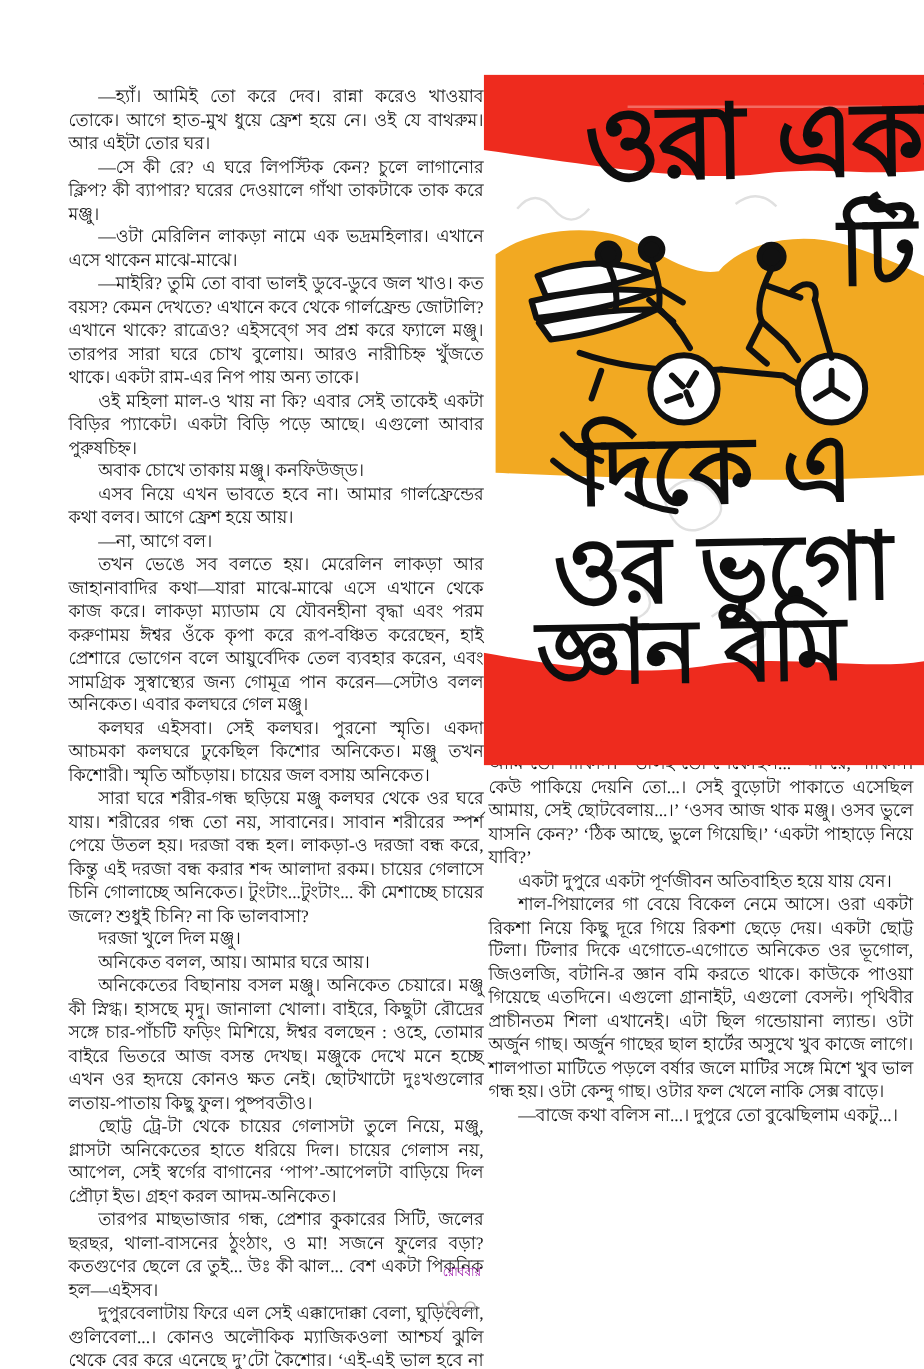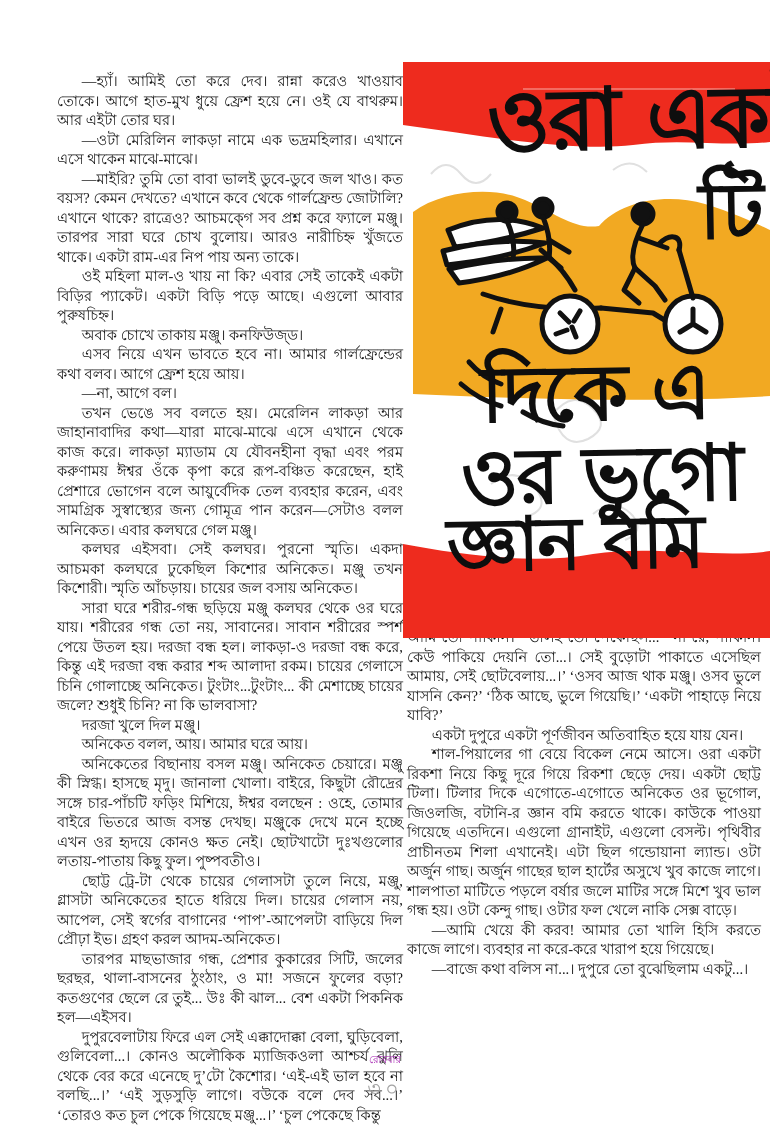--- a/index.html
+++ b/index.html
@@ -26,42 +26,42 @@
   #brush4{left:44px;top:446px;font-size:74px;}
   #footer{position:absolute;left:0;top:1048px;width:770px;text-align:center;}
   #mag-name{font-size:10px;color:#a21caf;margin:4px;}
   #page-num{font-size:21px;color:#a3a3a3;margin:2px 0 0 0;font-family:Liberation Serif, serif;letter-spacing:4px;}
 </style>
 </head>
 <body>
 
 <div class="col" id="left-col">
   <p class="ind">—হ্যাঁ। আমিই তো করে দেব। রান্না করেও খাওয়াব তোকে। আগে হাত-মুখ ধুয়ে ফ্রেশ হয়ে নে। ওই যে বাথরুম। আর এইটা তোর ঘর।</p>
+  <p class="ind">—সে কী রে? এ ঘরে লিপস্টিক কেন? চুলে লাগানোর ক্লিপ? কী ব্যাপার? ঘরের দেওয়ালে গাঁথা তাকটাকে তাক করে মঞ্জু।</p>
   <p class="ind">—ওটা মেরিলিন লাকড়া নামে এক ভদ্রমহিলার। এখানে এসে থাকেন মাঝে-মাঝে।</p>
-  <p class="ind">—মাইরি? তুমি তো বাবা ভালই ডুবে-ডুবে জল খাও। কত বয়স? কেমন দেখতে? এখানে কবে থেকে গার্লফ্রেন্ড জোটালি? এখানে থাকে? রাত্রেও? আচমক্গে সব প্রশ্ন করে ফ্যালে মঞ্জু। তারপর সারা ঘরে চোখ বুলোয়। আরও নারীচিহ্ন খুঁজতে থাকে। একটা রাম-এর নিপ পায় অন্য তাকে।</p>
+  <p class="ind">—মাইরি? তুমি তো বাবা ভালই ডুবে-ডুবে জল খাও। কত বয়স? কেমন দেখতে? এখানে কবে থেকে গার্লফ্রেন্ড জোটালি? এখানে থাকে? রাত্রেও? এইসব্গে সব প্রশ্ন করে ফ্যালে মঞ্জু। তারপর সারা ঘরে চোখ বুলোয়। আরও নারীচিহ্ন খুঁজতে থাকে। একটা রাম-এর নিপ পায় অন্য তাকে।</p>
   <p class="ind">ওই মহিলা মাল-ও খায় না কি? এবার সেই তাকেই একটা বিড়ির প্যাকেট। একটা বিড়ি পড়ে আছে। এগুলো আবার পুরুষচিহ্ন।</p>
   <p class="ind">অবাক চোখে তাকায় মঞ্জু। কনফিউজ্ড।</p>
   <p class="ind">এসব নিয়ে এখন ভাবতে হবে না। আমার গার্লফ্রেন্ডের কথা বলব। আগে ফ্রেশ হয়ে আয়।</p>
   <p class="ind">—না, আগে বল।</p>
   <p class="ind">তখন ভেঙে সব বলতে হয়। মেরেলিন লাকড়া আর জাহানাবাদির কথা—যারা মাঝে-মাঝে এসে এখানে থেকে কাজ করে। লাকড়া ম্যাডাম যে যৌবনহীনা বৃদ্ধা এবং পরম করুণাময় ঈশ্বর ওঁকে কৃপা করে রূপ-বঞ্চিত করেছেন, হাই প্রেশারে ভোগেন বলে আয়ুর্বেদিক তেল ব্যবহার করেন, এবং সামগ্রিক সুস্বাস্থ্যের জন্য গোমূত্র পান করেন—সেটাও বলল অনিকেত। এবার কলঘরে গেল মঞ্জু।</p>
   <p class="ind">কলঘর এইসবা। সেই কলঘর। পুরনো স্মৃতি। একদা আচমকা কলঘরে ঢুকেছিল কিশোর অনিকেত। মঞ্জু তখন কিশোরী। স্মৃতি আঁচড়ায়। চায়ের জল বসায় অনিকেত।</p>
   <p class="ind">সারা ঘরে শরীর-গন্ধ ছড়িয়ে মঞ্জু কলঘর থেকে ওর ঘরে যায়। শরীরের গন্ধ তো নয়, সাবানের। সাবান শরীরের স্পর্শ পেয়ে উতল হয়। দরজা বন্ধ হল। লাকড়া-ও দরজা বন্ধ করে, কিন্তু এই দরজা বন্ধ করার শব্দ আলাদা রকম। চায়ের গেলাসে চিনি গোলাচ্ছে অনিকেত। টুংটাং...টুংটাং... কী মেশাচ্ছে চায়ের জলে? শুধুই চিনি? না কি ভালবাসা?</p>
   <p class="ind">দরজা খুলে দিল মঞ্জু।</p>
   <p class="ind">অনিকেত বলল, আয়। আমার ঘরে আয়।</p>
   <p class="ind">অনিকেতের বিছানায় বসল মঞ্জু। অনিকেত চেয়ারে। মঞ্জু কী স্নিগ্ধ। হাসছে মৃদু। জানালা খোলা। বাইরে, কিছুটা রৌদ্রের সঙ্গে চার-পাঁচটি ফড়িং মিশিয়ে, ঈশ্বর বলছেন : ওহে, তোমার বাইরে ভিতরে আজ বসন্ত দেখছ। মঞ্জুকে দেখে মনে হচ্ছে এখন ওর হৃদয়ে কোনও ক্ষত নেই। ছোটখাটো দুঃখগুলোর লতায়-পাতায় কিছু ফুল। পুষ্পবতীও।</p>
   <p class="ind">ছোট্ট ট্রে-টা থেকে চায়ের গেলাসটা তুলে নিয়ে, মঞ্জু, গ্লাসটা অনিকেতের হাতে ধরিয়ে দিল। চায়ের গেলাস নয়, আপেল, সেই স্বর্গের বাগানের ‘পাপ’-আপেলটা বাড়িয়ে দিল প্রৌঢ়া ইভ। গ্রহণ করল আদম-অনিকেত।</p>
   <p class="ind">তারপর মাছভাজার গন্ধ, প্রেশার কুকারের সিটি, জলের ছরছর, থালা-বাসনের ঠুংঠাং, ও মা! সজনে ফুলের বড়া? কতগুণের ছেলে রে তুই... উঃ কী ঝাল... বেশ একটা পিকনিক হল—এইসব।</p>
   <p class="ind">দুপুরবেলাটায় ফিরে এল সেই এক্কাদোক্কা বেলা, ঘুড়িবেলা, গুলিবেলা...। কোনও অলৌকিক ম্যাজিকওলা আশ্চর্য ঝুলি থেকে বের করে এনেছে দু’টো কৈশোর। ‘এই-এই ভাল হবে না বলছি...।’ ‘এই সুড়সুড়ি লাগে। বউকে বলে দেব সব...।’ ‘তোরও কত চুল পেকে গিয়েছে মঞ্জু...।’ ‘চুল পেকেছে কিন্তু</p>
 </div>
 
 <div class="col" id="right-col">
   <p>আমি তো পাকিনি।’ ‘ভালই তো পেকেছিস...’ ‘না রে, পাকিনি। কেউ পাকিয়ে দেয়নি তো...। সেই বুড়োটা পাকাতে এসেছিল আমায়, সেই ছোটবেলায়...।’ ‘ওসব আজ থাক মঞ্জু। ওসব ভুলে যাসনি কেন?’ ‘ঠিক আছে, ভুলে গিয়েছি।’ ‘একটা পাহাড়ে নিয়ে যাবি?’</p>
   <p class="ind">একটা দুপুরে একটা পূর্ণজীবন অতিবাহিত হয়ে যায় যেন।</p>
   <p class="ind">শাল-পিয়ালের গা বেয়ে বিকেল নেমে আসে। ওরা একটা রিকশা নিয়ে কিছু দূরে গিয়ে রিকশা ছেড়ে দেয়। একটা ছোট্ট টিলা। টিলার দিকে এগোতে-এগোতে অনিকেত ওর ভূগোল, জিওলজি, বটানি-র জ্ঞান বমি করতে থাকে। কাউকে পাওয়া গিয়েছে এতদিনে। এগুলো গ্রানাইট, এগুলো বেসল্ট। পৃথিবীর প্রাচীনতম শিলা এখানেই। এটা ছিল গন্ডোয়ানা ল্যান্ড। ওটা অর্জুন গাছ। অর্জুন গাছের ছাল হার্টের অসুখে খুব কাজে লাগে। শালপাতা মাটিতে পড়লে বর্ষার জলে মাটির সঙ্গে মিশে খুব ভাল গন্ধ হয়। ওটা কেন্দু গাছ। ওটার ফল খেলে নাকি সেক্স বাড়ে।</p>
-  <p class="ind">—আমি খেয়ে কী করব! আমার তো খালি হিসি করতে কাজে লাগে। ব্যবহার না করে-করে খারাপ হয়ে গিয়েছে।</p>
   <p class="ind">—বাজে কথা বলিস না...। দুপুরে তো বুঝেছিলাম একটু...।</p>
 </div>
 
 <div id="illo">
   <svg viewBox="0 0 367 576" width="367" height="576">
 
     <path d="M0,0 H367 V80 C320,85 280,76 230,83 C170,90 80,74 0,63 Z" fill="#ee2b1e"></path>
     <path d="M120,27 H332" stroke="rgba(255,255,255,0.3)" stroke-width="2" fill="none"></path>
 
     <g stroke="#e0e0e0" stroke-width="2" fill="none">

